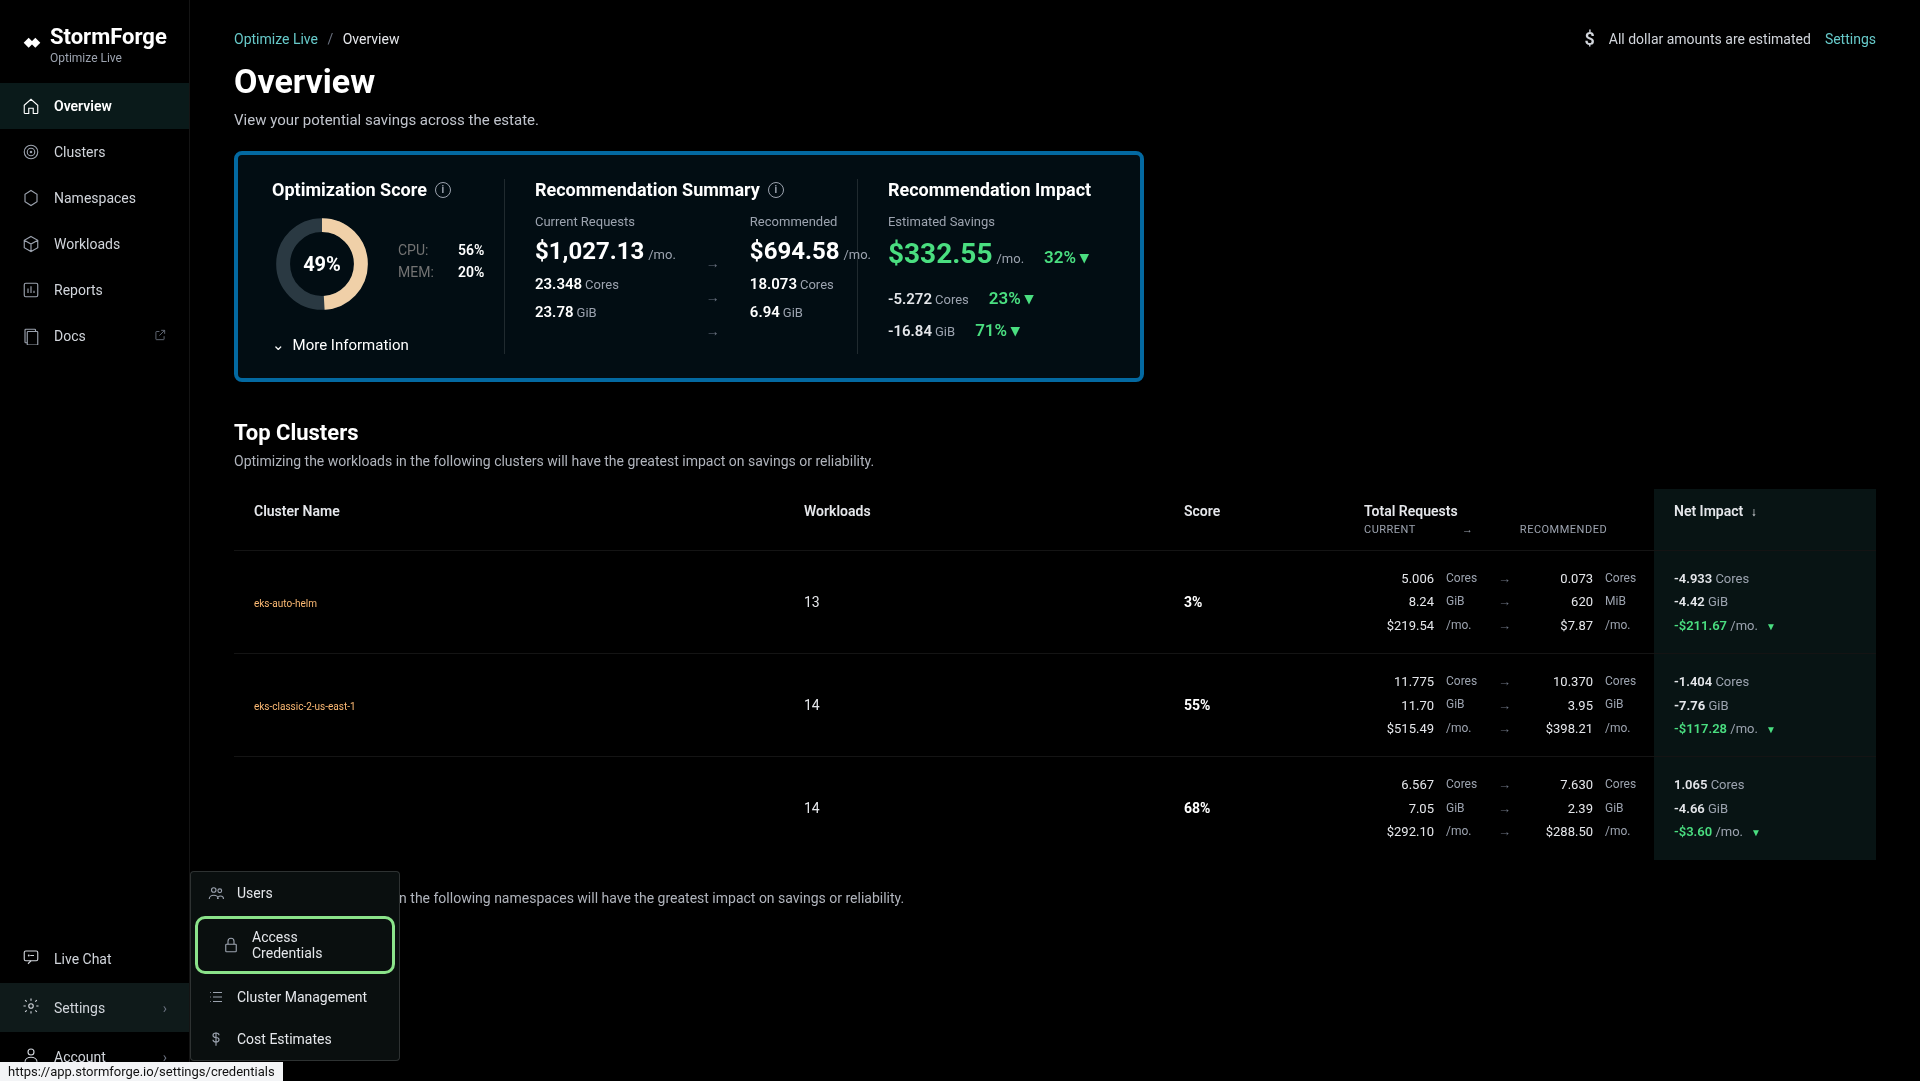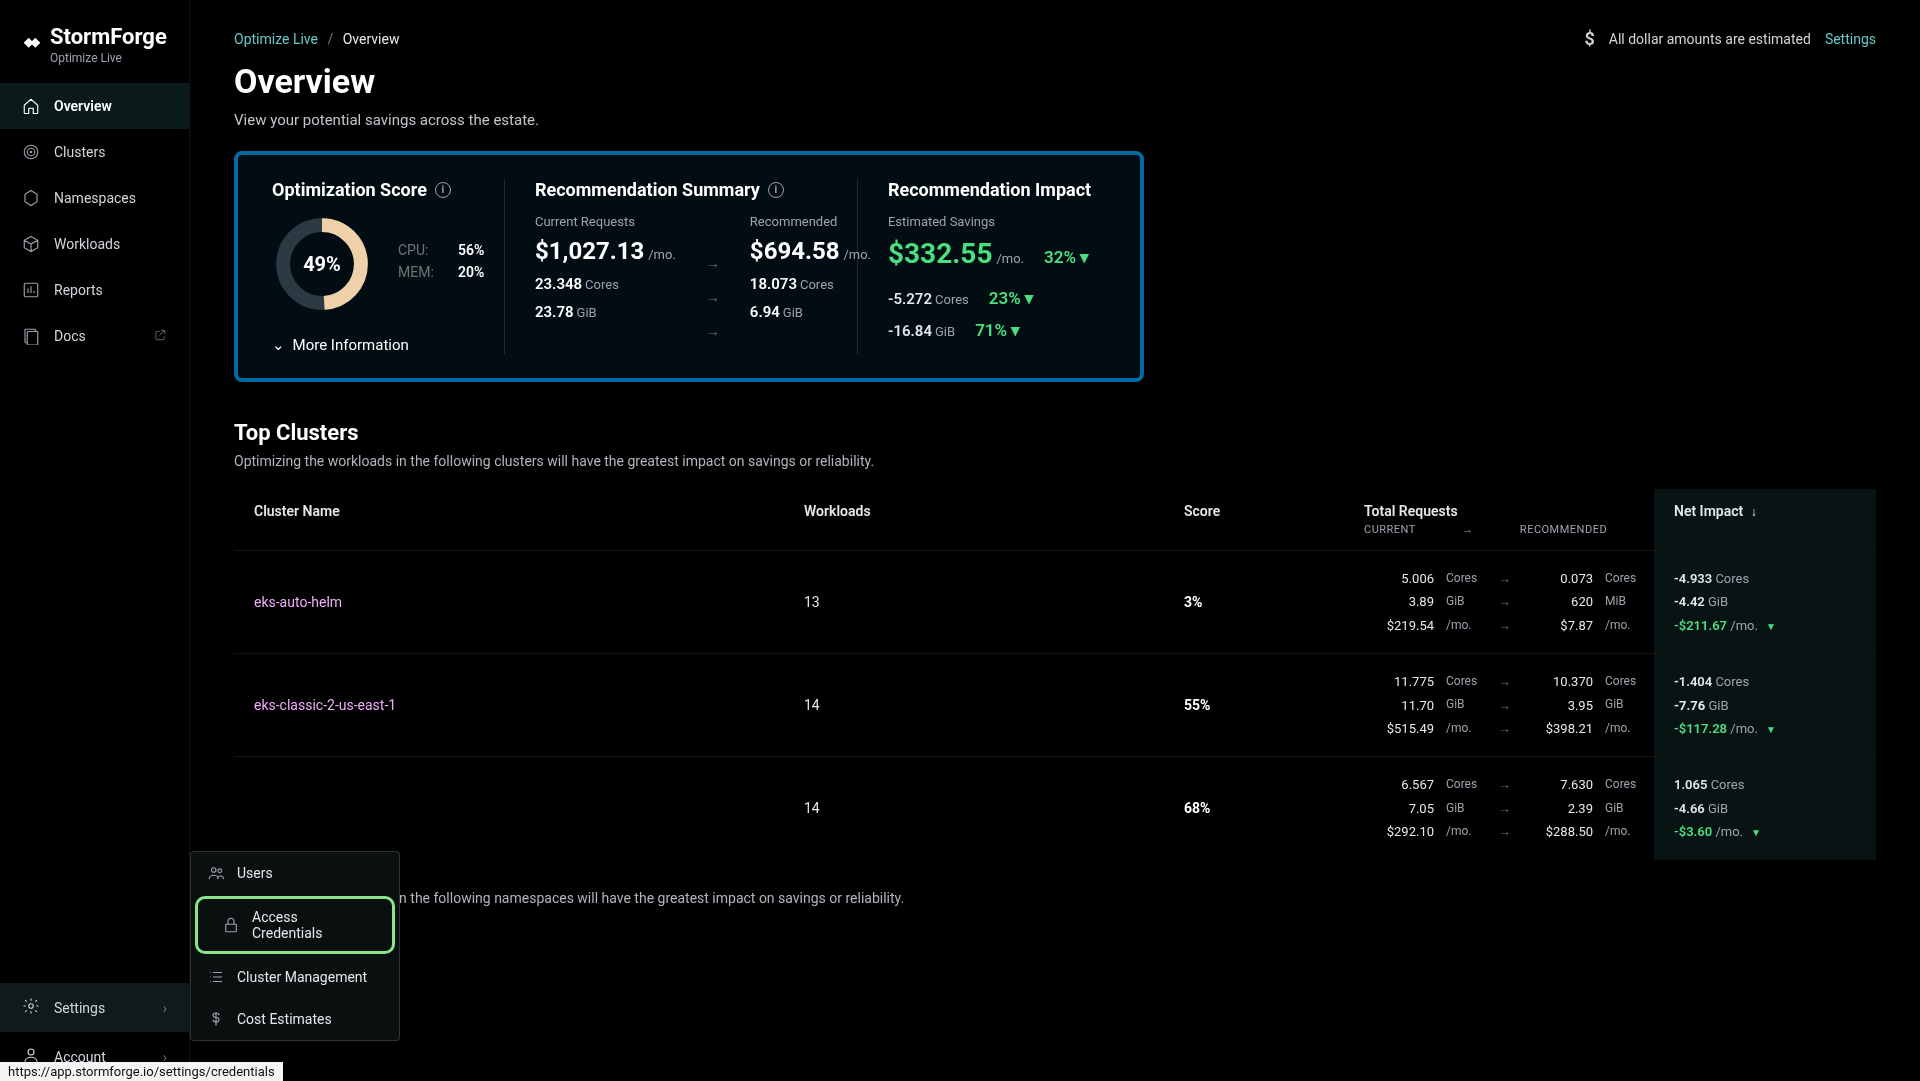--- a/index.html
+++ b/index.html
@@ -40,21 +40,21 @@
 .bottom-item {
   display: flex; align-items: center; gap: 14px;
   padding: 14px 22px; color: #d1d5db; cursor: pointer;
   position: relative;
 }
 .bottom-item .chev { margin-left: auto; color: #6b7280; }
 .bottom-item.active-settings { background: #0f1a1a; }
 .flyout {
   position: absolute;
   left: 190px;
-  bottom: 40px;
+  bottom: 20px;
   width: 210px;
   background: #0a0f0f;
   border: 1px solid rgba(255,255,255,0.15);
   border-radius: 4px;
   z-index: 50;
 }
 .flyout-item {
   display: flex; align-items: center; gap: 12px;
   padding: 12px 16px; cursor: pointer; color: #e5e7eb;
   font-size: 14px;
@@ -128,21 +128,21 @@
 .col-requests { flex: 0 0 290px; position: relative; }
 .col-impact { flex: 1; padding-left: 20px; }
 .req-sub { display: flex; gap: 40px; font-size: 11px; color: #9ca3af; font-weight: 400; margin-top: 4px; letter-spacing: 0.5px; }
 .req-sub .arrw { display: inline-block; width: 24px; text-align: center; }
 .col-impact-head { background: rgba(15,40,40,0.5); padding: 14px 20px; margin: -14px -20px -14px 0; }
 .sort-icon { font-size: 12px; margin-left: 4px; }
 .table-row {
   display: flex; padding: 16px 20px; align-items: center;
   border-top: 1px solid rgba(255,255,255,0.08);
 }
-.cluster-link { color: #f0abfc; font-size: 14px; }
+.cluster-link { color: #fdba74; font-size: 10px; }
 .score-val { font-weight: 700; color: #fff; }
 .req-block { font-size: 13px; line-height: 1.8; }
 .req-block .line { display: flex; align-items: center; gap: 12px; }
 .req-block .cur { width: 70px; text-align: right; }
 .req-block .un { color: #9ca3af; font-size: 12px; width: 40px; }
 .req-block .ar { color: #6b7280; }
 .impact-cell {
   background: rgba(15,40,40,0.5);
   padding: 16px 20px;
   margin: -16px -20px -16px 0;
@@ -219,20 +219,29 @@
               <rect x="7" y="6" width="14" height="18" rx="1" fill="#000"></rect>
             </svg>
           </span>
           <span>Docs</span>
           <span class="ext"><svg class="ico-svg" viewBox="0 0 24 24" style="width:14px;height:14px;">
               <path d="M14 4h6v6M20 4l-9 9M19 14v5a1 1 0 01-1 1H6a1 1 0 01-1-1V7a1 1 0 011-1h5"></path>
             </svg></span>
         </div>
       </nav>
     <div class="sidebar-bottom" id="bottom-nav">
+        <div class="bottom-item">
+          <span class="ico"><svg class="ico-svg" viewBox="0 0 24 24">
+              <rect x="3" y="4" width="18" height="13" rx="2"></rect>
+              <path d="M8 21l4-4"></path>
+              <circle cx="9" cy="10" r="0.5" fill="currentColor"></circle>
+              <path d="M8 10h1 M11 10h5"></path>
+            </svg></span>
+          <span>Live Chat</span>
+        </div>
         <div class="bottom-item active-settings">
           <span class="ico"><svg class="ico-svg" viewBox="0 0 24 24">
               <circle cx="12" cy="12" r="3"></circle>
               <path d="M12 2v3M12 19v3M4.2 4.2l2.1 2.1M17.7 17.7l2.1 2.1M2 12h3M19 12h3M4.2 19.8l2.1-2.1M17.7 6.3l2.1-2.1"></path>
             </svg></span>
           <span>Settings</span>
           <span class="chev">›</span>
         </div>
         <div class="bottom-item">
           <span class="ico"><svg class="ico-svg" viewBox="0 0 24 24">
@@ -408,21 +417,21 @@
     <div class="col-score"><span class="score-val">3%</span></div>
     <div class="col-requests req-block">
       <div class="line">
                 <span class="cur">5.006</span>
                 <span class="un">Cores</span>
                 <span class="ar">→</span>
                 <span class="cur">0.073</span>
                 <span class="un">Cores</span>
               </div>
       <div class="line">
-                <span class="cur">3.89</span>
+                <span class="cur">8.24</span>
                 <span class="un">GiB</span>
                 <span class="ar">→</span>
                 <span class="cur">620</span>
                 <span class="un">MiB</span>
               </div>
       <div class="line">
                 <span class="cur">$219.54</span>
                 <span class="un">/mo.</span>
                 <span class="ar">→</span>
                 <span class="cur">$7.87</span>

